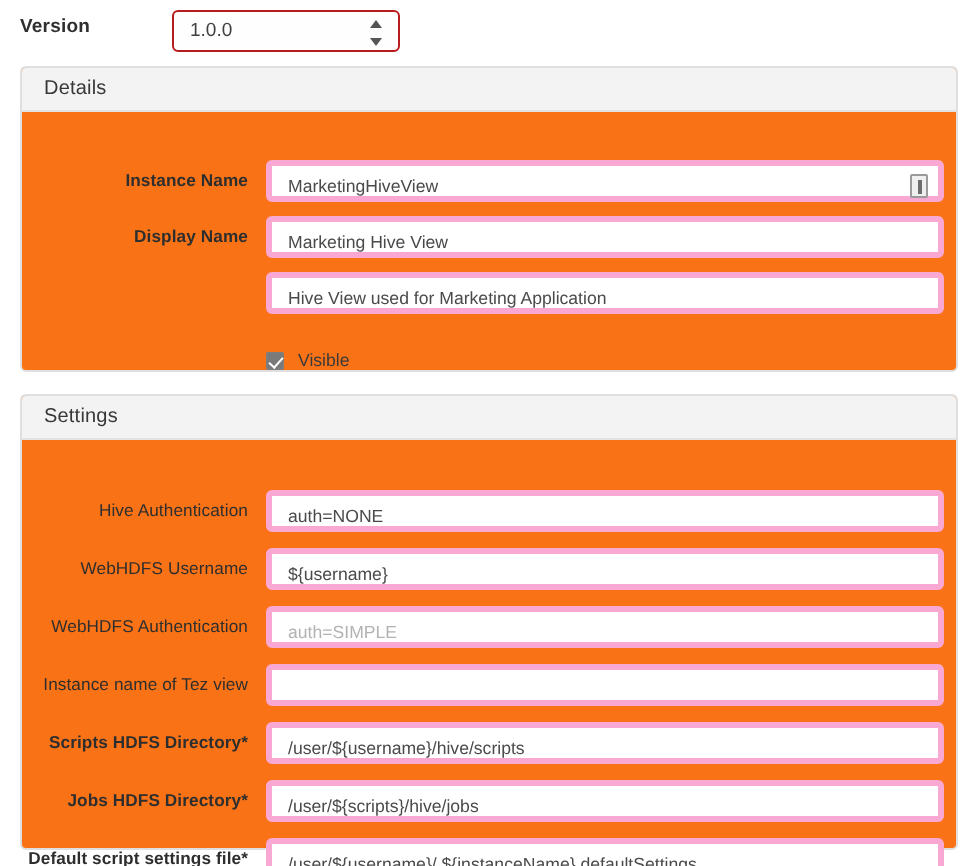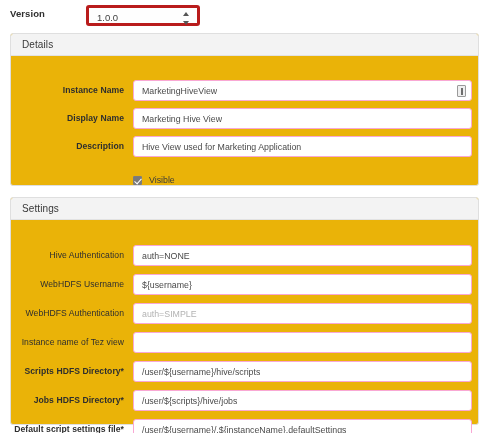--- a/index.html
+++ b/index.html
@@ -34,21 +34,21 @@
     left: 10px; top: 8px;
     font-size: 9.5px;
     font-weight: bold;
     color: #2f2f2f;
     letter-spacing: 0.1px;
   }
   .version-wrap {
     position: absolute;
     left: 86px; top: 5px;
     width: 114px; height: 21px;
-    border: 3px solid #b91c1c;
+    border: 1px solid #b91c1c;
     border-radius: 3px;
     background: #fefefe;
   }
   .version-value {
     position: absolute;
     left: 8px; top: 4px;
     font-size: 9.5px;
     color: #3f3f3f;
   }
   .spinner {
@@ -66,21 +66,21 @@
   .spinner .up { top: 0; border-bottom: 4px solid #555; }
   .spinner .dn { bottom: 0; border-top: 4px solid #555; }
 
   
   .panel {
     position: absolute;
     left: 10px;
     width: 469px;
     border: 1px solid #dfdfdf;
     border-radius: 3px;
-    background: #eab308;
+    background: #f97316;
   }
   .panel-details  { top: 33px;  height: 153px; }
   .panel-settings { top: 197px; height: 228px; }
 
   .panel-head {
     height: 22px;
     background: #f3f3f3;
     border-bottom: 1px solid #e2e2e2;
     border-radius: 2px 2px 0 0;
     display: flex;
@@ -112,21 +112,21 @@
     letter-spacing: 0.05px;
     white-space: nowrap;
   }
   .row-label.bold { font-weight: bold; }
 
   .field {
     position: absolute;
     left: 122px;
     width: 339px;
     height: 21px;
-    border: 1px solid #f9a8d4;
+    border: 3px solid #f9a8d4;
     border-radius: 3px;
     background: #ffffff;
   }
   .field-text {
     position: absolute;
     left: 8px; top: 5px;
     font-size: 8.8px;
     color: #4a4a4a;
     white-space: nowrap;
     overflow: hidden;
@@ -210,21 +210,20 @@
             <span class="field-icon"></span>
           </div>
         </div>
         <div class="row" style="top: 52px;">
           <div class="row-label bold">Display Name</div>
           <div class="field">
             <span class="field-text">Marketing Hive View</span>
           </div>
         </div>
         <div class="row" style="top: 80px;">
-          <div class="row-label bold">Description</div>
           <div class="field">
             <span class="field-text">Hive View used for Marketing Application</span>
           </div>
         </div>
         <div class="check-row" style="top: 113px;">
           <span class="checkbox"></span>
           <span class="check-label">Visible</span>
         </div>
       </div>
   </div>

